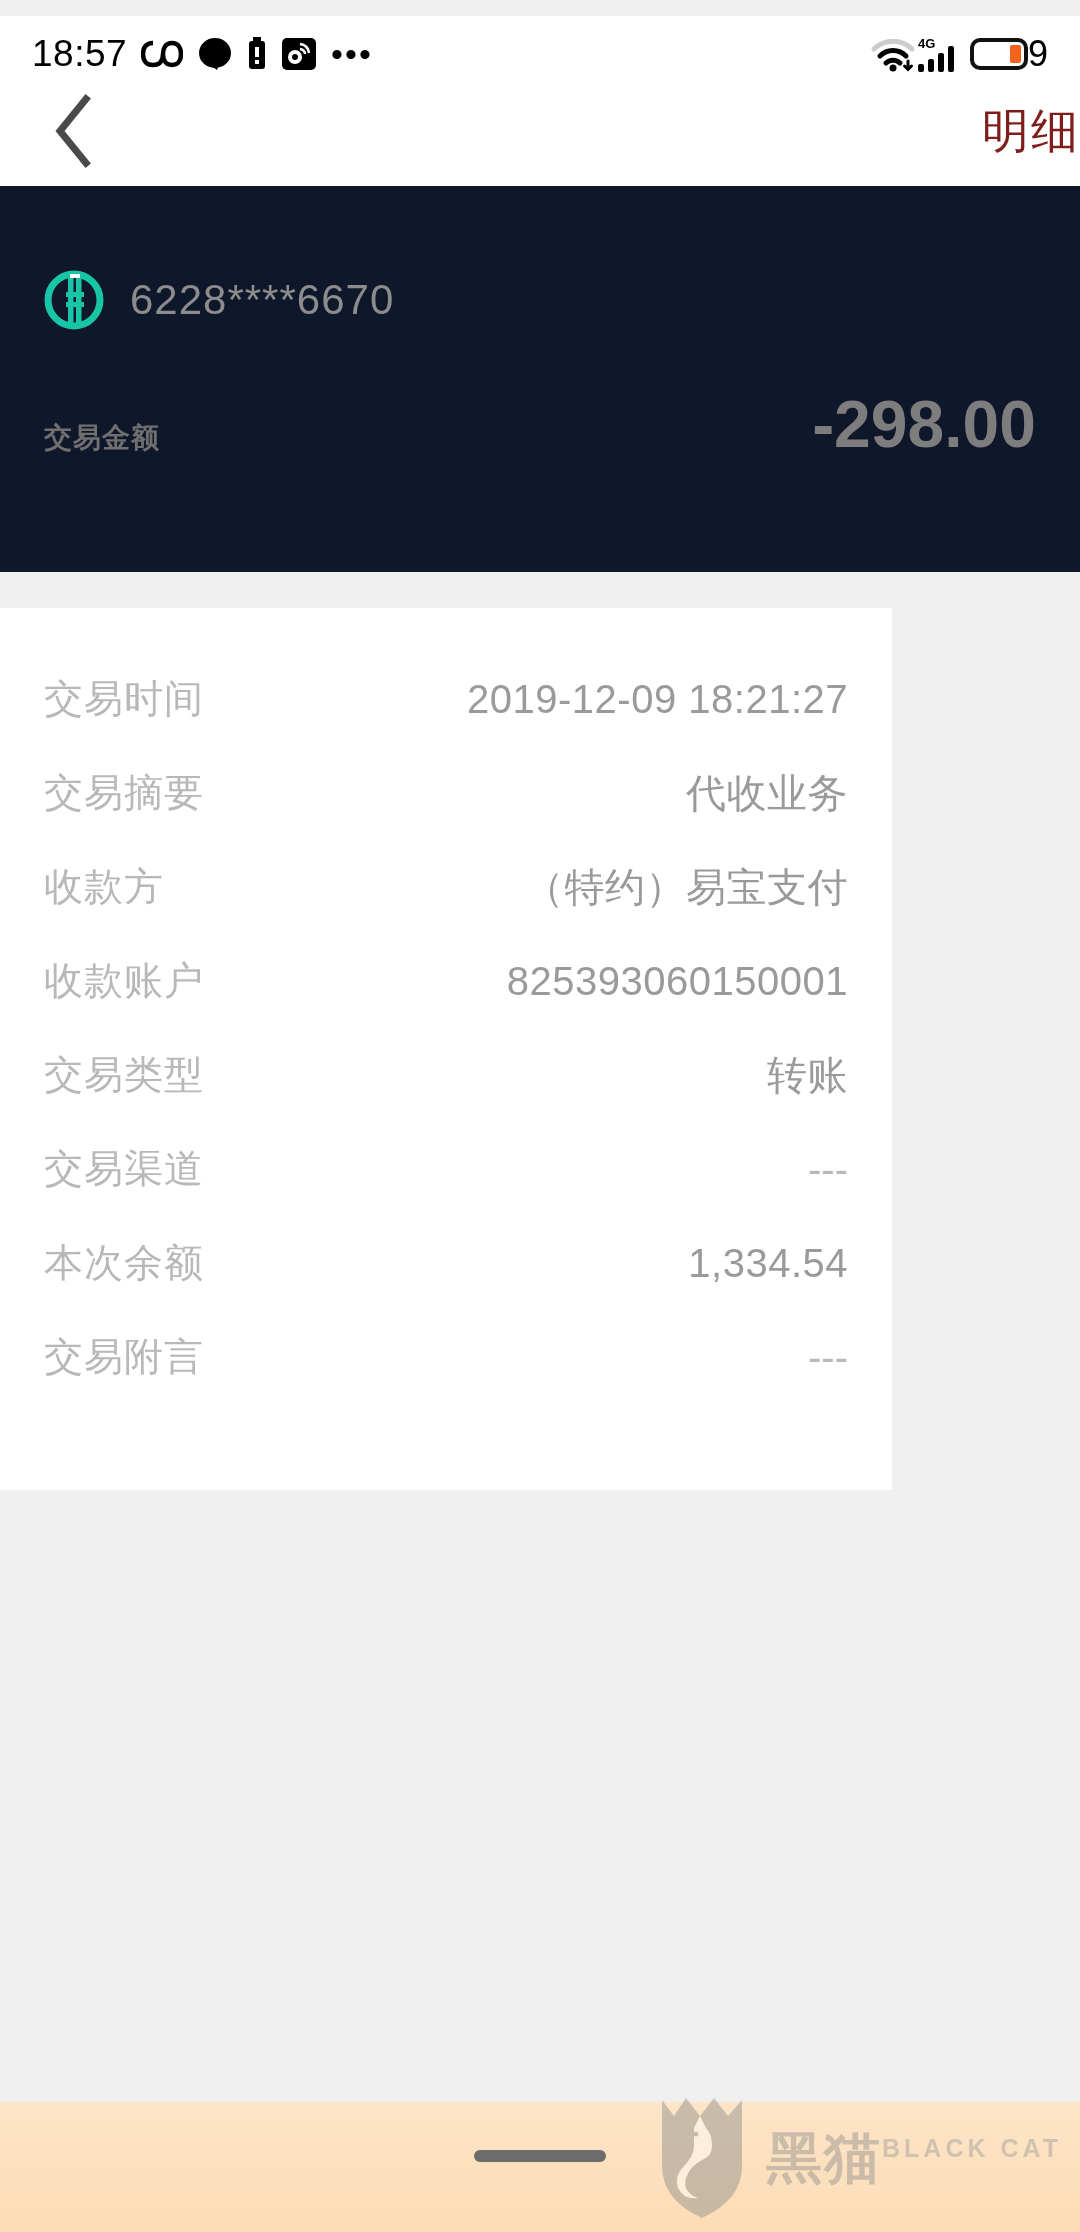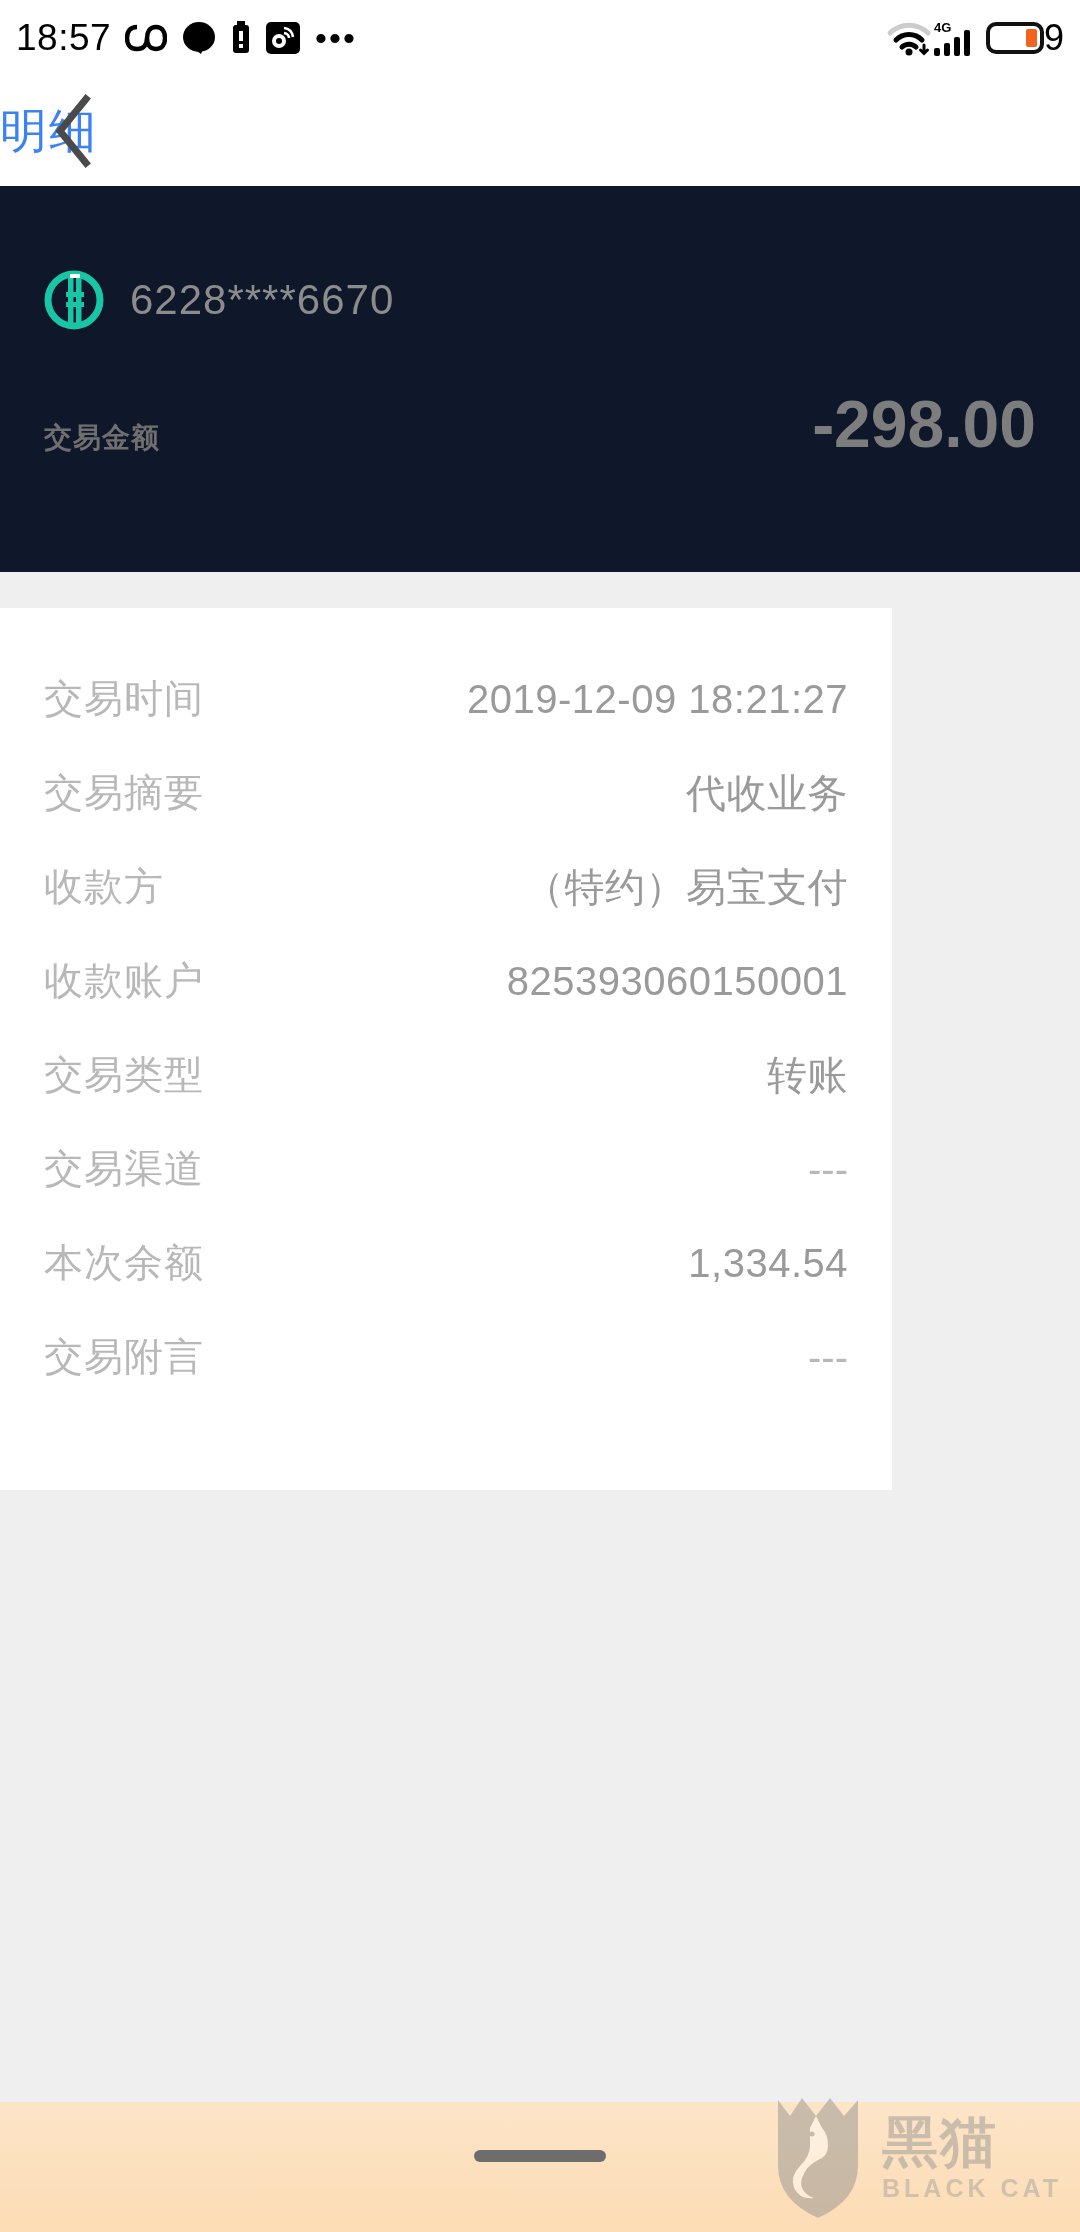--- a/index.html
+++ b/index.html
@@ -14,28 +14,28 @@
     position: relative;
     width: 1080px;
     height: 2232px;
     background: #efefef;
     overflow: hidden;
   }
 
   
   .statusbar {
     position: absolute;
-    left: 0; top: 0;
+    left: 0; top: 16px;
     width: 1080px;
     height: 76px;
     background: #ffffff;
     display: flex;
     align-items: center;
     justify-content: space-between;
-    padding: 0 16px;
+    padding: 0 32px;
     box-sizing: border-box;
   }
   .sb-left {
     display: flex;
     align-items: center;
     gap: 14px;
   }
   .sb-time {
     font-size: 37px;
     color: #000;
@@ -89,23 +89,23 @@
     left: 26px;
     width: 96px;
     height: 96px;
     display: flex;
     align-items: center;
     justify-content: center;
     cursor: pointer;
   }
   .nav-title {
     width: 100%;
-    text-align: left;
+    text-align: right;
     font-size: 47px;
-    color: #3b82f6;
+    color: #7f1d1d;
     font-weight: 500;
     letter-spacing: 2px;
   }
 
   
   .top-card {
     position: absolute;
     left: 0; top: 186px;
     width: 1080px;
     height: 386px;
@@ -232,21 +232,20 @@
     bottom: 10px;
     display: flex;
     align-items: center;
     gap: 14px;
     opacity: 0.45;
     pointer-events: none;
   }
   .wm-shield { width: 96px; height: 128px; }
   .wm-text {
     display: flex;
-    flex-direction: column;
     align-items: flex-start;
   }
   .wm-cn {
     font-size: 56px;
     color: #8f8f8f;
     font-weight: 700;
     line-height: 1.0;
     letter-spacing: 2px;
   }
   .wm-en {

